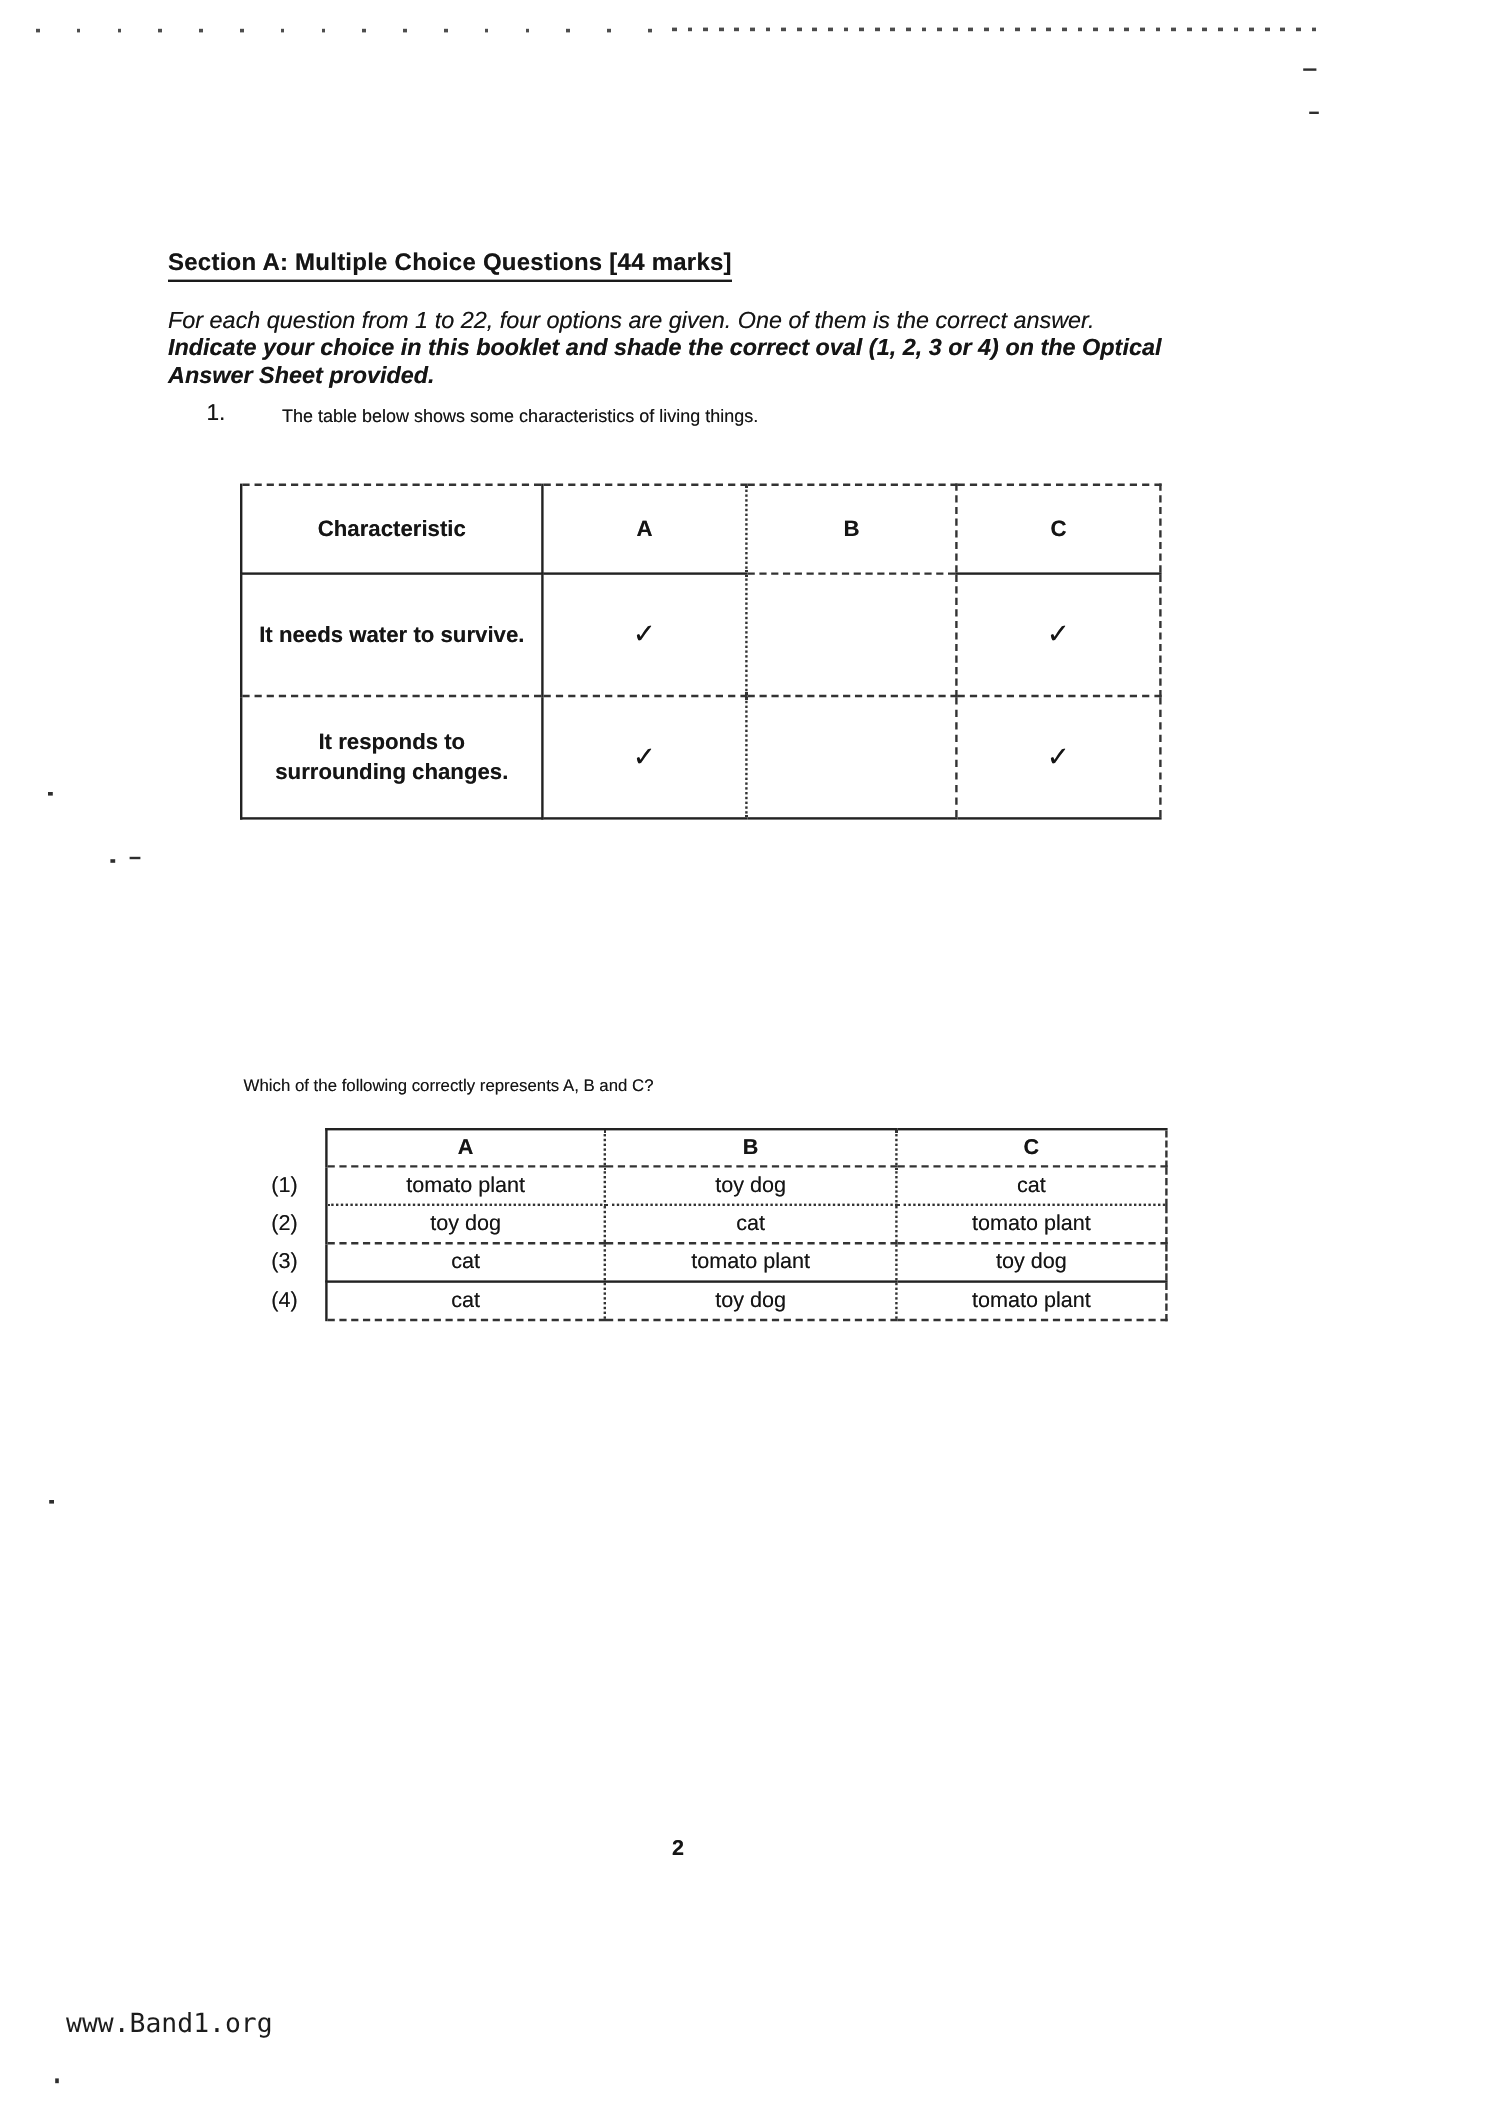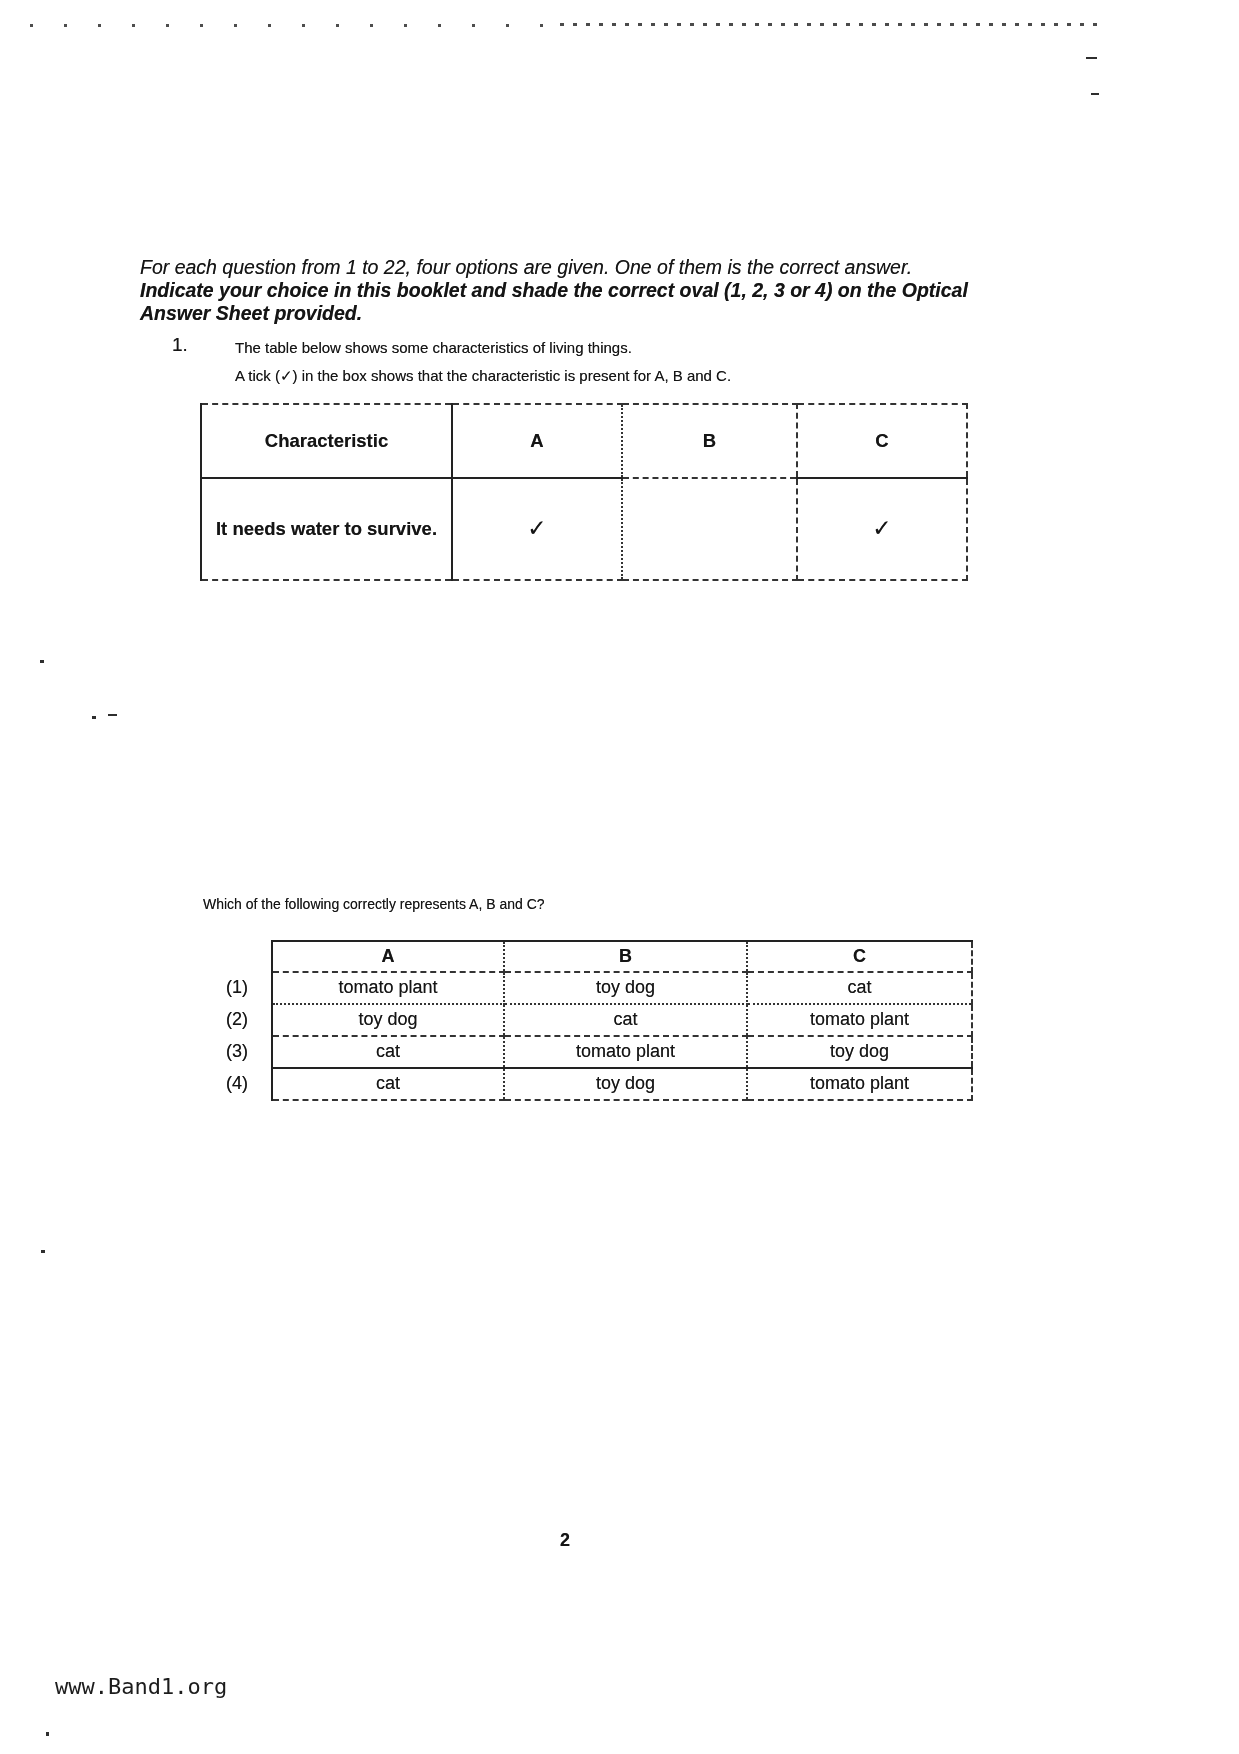--- a/index.html
+++ b/index.html
@@ -106,30 +106,30 @@
   <div class="noise-band noise-a"></div>
   <div class="noise-band noise-b"></div>
   <div class="artifact" style="left:1086px; top:57px; width:11px; height:2px;"></div>
   <div class="artifact" style="left:1091px; top:93px; width:8px; height:2px;"></div>
   <div class="artifact" style="left:40px; top:660px; width:4px; height:3px;"></div>
   <div class="artifact" style="left:92px; top:716px; width:4px; height:3px;"></div>
   <div class="artifact" style="left:108px; top:714px; width:9px; height:2px;"></div>
   <div class="artifact" style="left:41px; top:1250px; width:4px; height:3px;"></div>
   <div class="artifact" style="left:46px; top:1732px; width:3px; height:4px;"></div>
 
+  <div class="heading ink">Section A: Multiple Choice Questions [44 marks]</div>
 
   <div class="instructions ink">
     <span>For each question from 1 to 22, four options are given. One of them is the correct answer.</span>
     <span class="bold-part">Indicate your choice in this booklet and shade the correct oval (1, 2, 3 or 4) on the Optical Answer Sheet provided.</span>
   </div>
 
   <div class="q1-number ink">1.</div>
   <div class="q1-text ink">
     <div>The table below shows some characteristics of living things.</div>
-    <div>A tick (✓) in the box shows that the characteristic is present for A, B and C.</div>
   </div>
 
   <table class="char-table ink">
     <colgroup>
         <col class="c-char">
         <col class="c-a">
         <col class="c-b">
         <col class="c-c">
       </colgroup>
     <tbody>
@@ -138,20 +138,26 @@
       <th class="br-dot">A</th>
       <th class="br-dash hb">B</th>
       <th class="br-dash">C</th>
     </tr>
     <tr class="datarow r1">
       <td class="bl-solid br-solid">It needs water to survive.</td>
       <td class="br-dot tick">✓</td>
       <td class="br-dash tick"></td>
       <td class="br-dash tick">✓</td>
     </tr>
+    <tr class="datarow r3">
+      <td class="bl-solid br-solid">It responds to surrounding changes.</td>
+      <td class="br-dot tick">✓</td>
+      <td class="br-dash tick"></td>
+      <td class="br-dash tick">✓</td>
+    </tr>
   </tbody>
     </table>
 
   <div class="sub-question ink">Which of the following correctly represents A, B and C?</div>
 
   <table class="opt-table ink">
     <colgroup>
         <col class="o-num">
         <col class="o-a">
         <col class="o-b">

